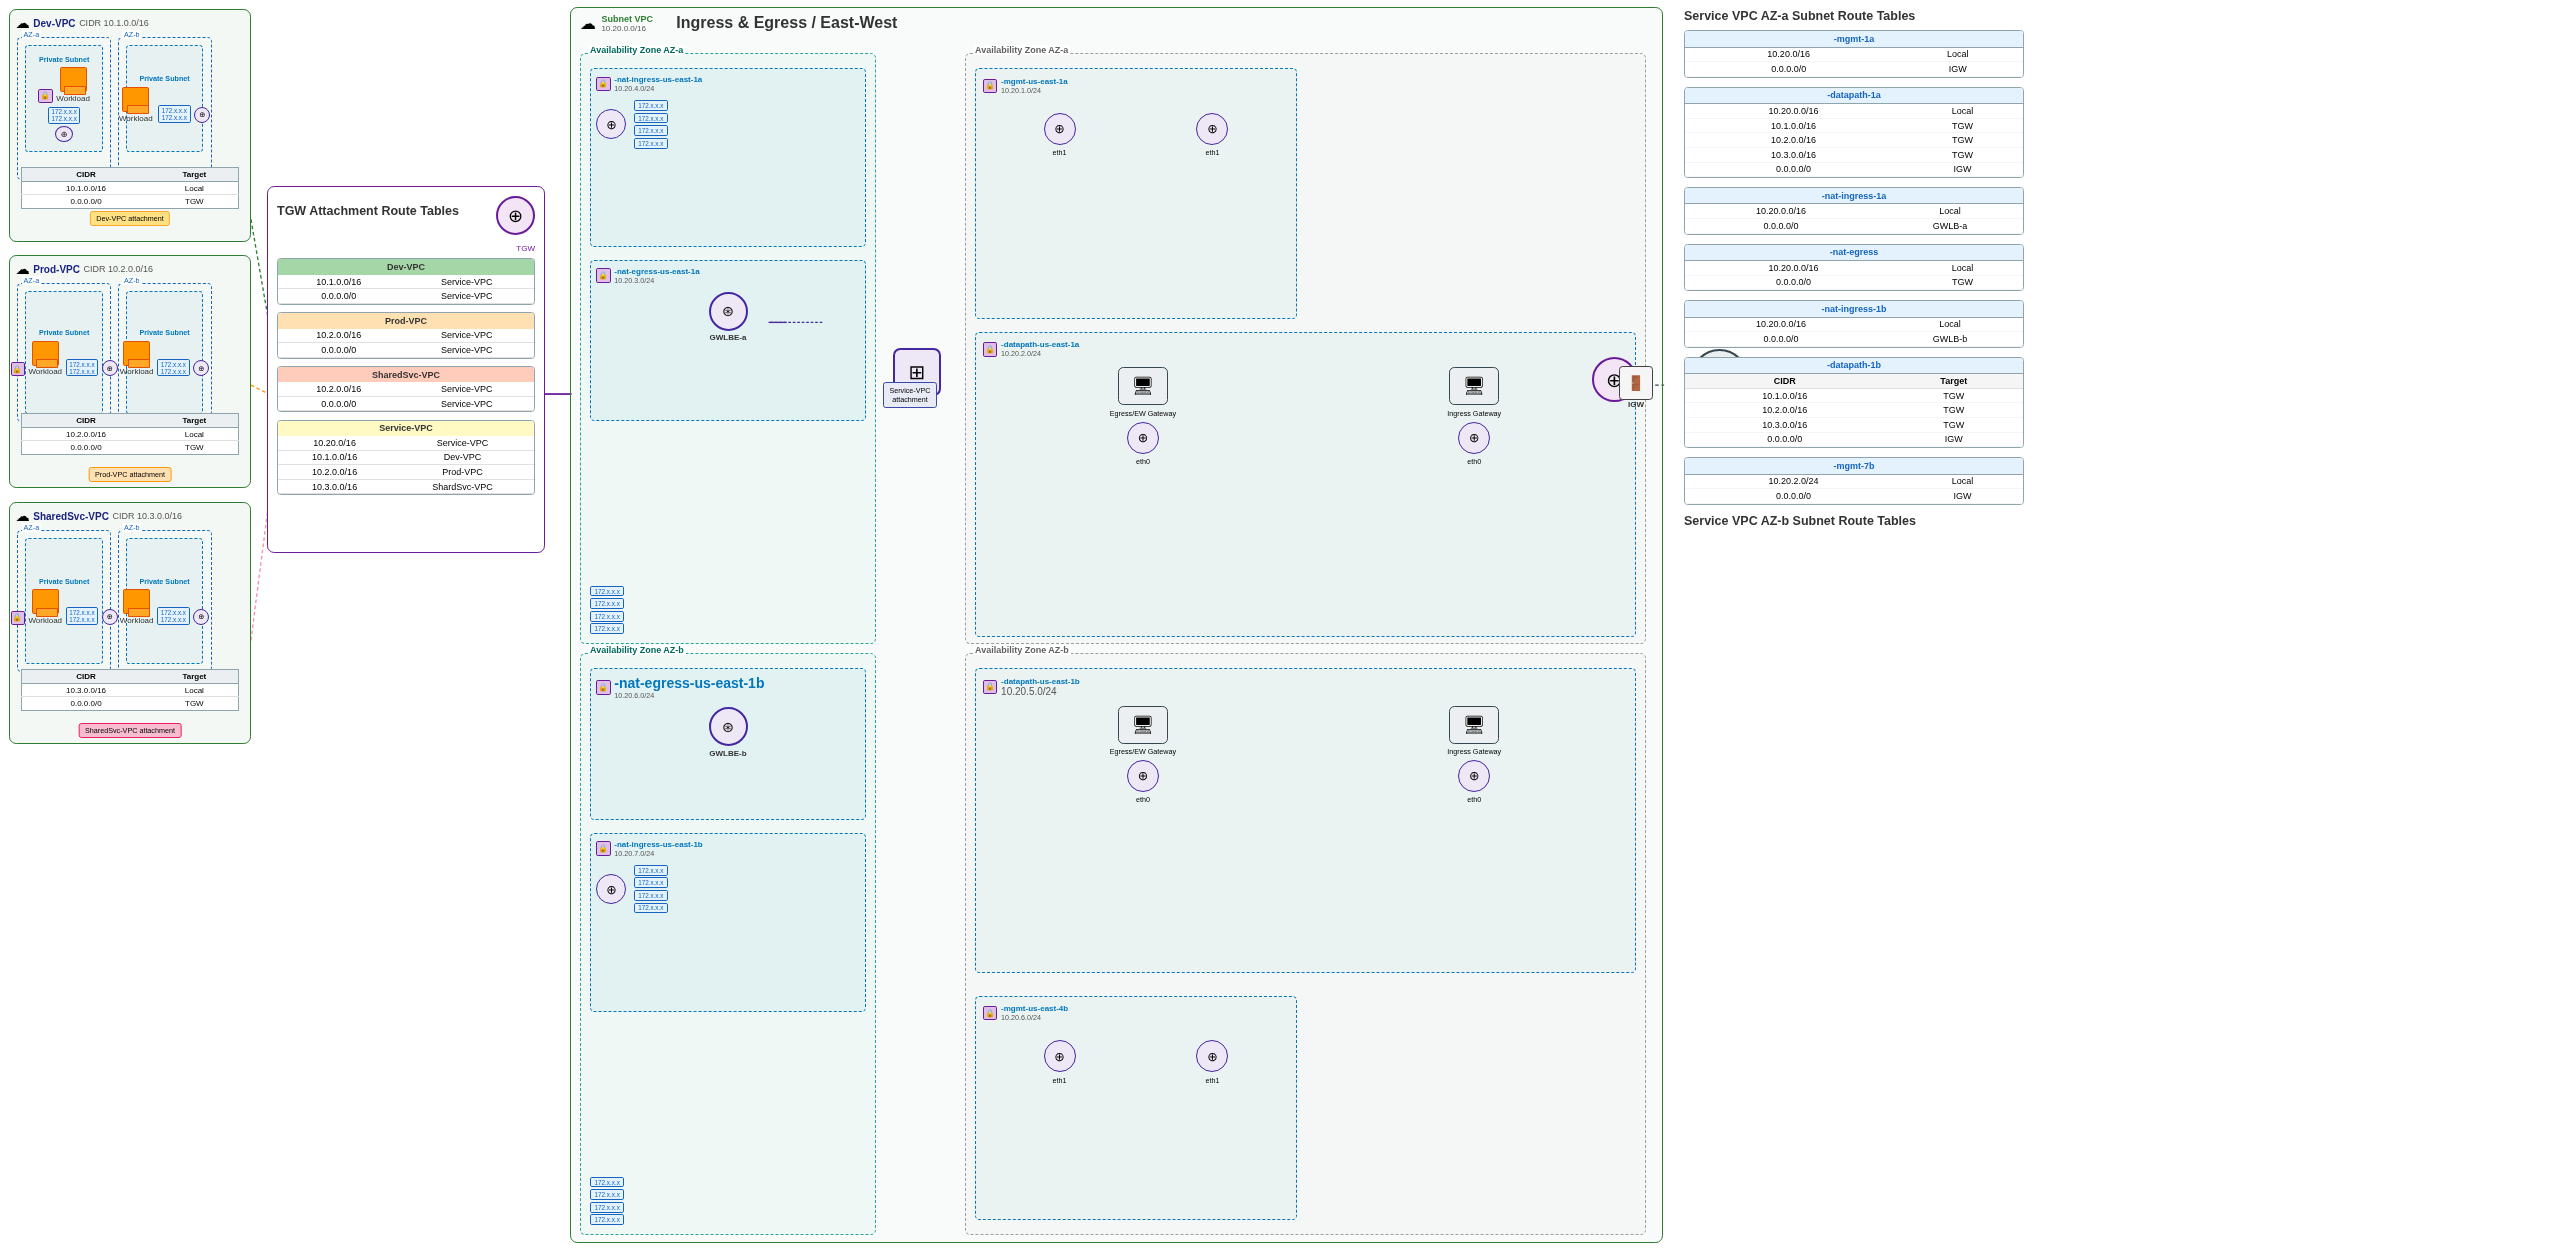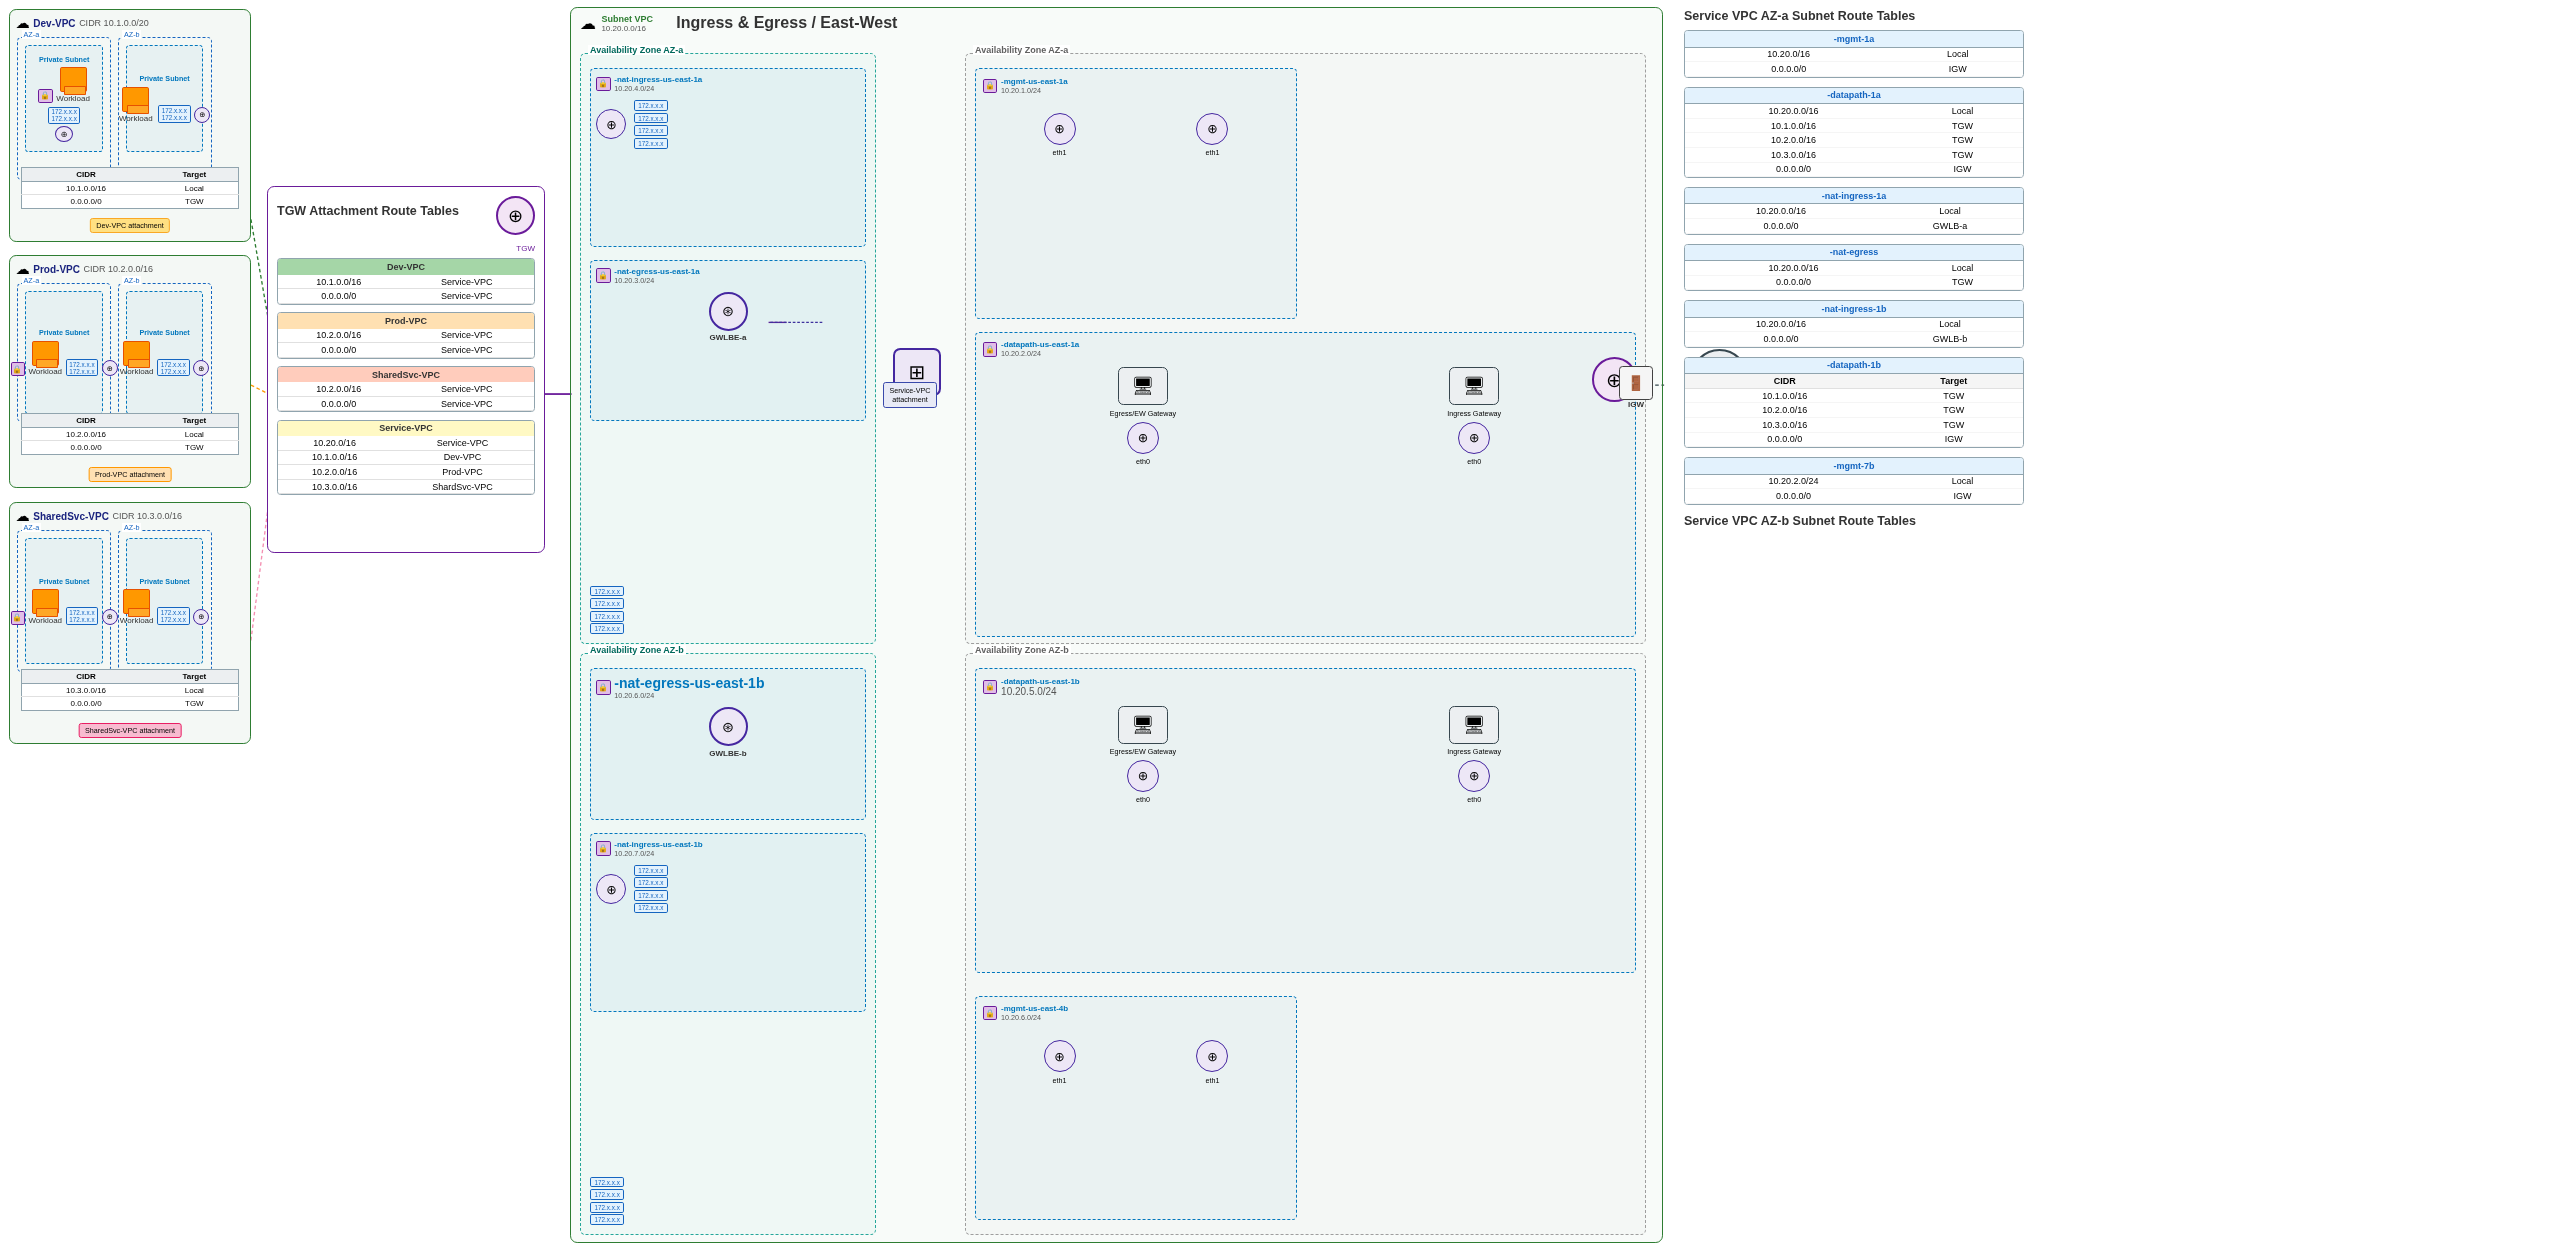--- a/index.html
+++ b/index.html
@@ -189,21 +189,21 @@
     <line x1="860" y1="360" x2="920" y2="360" stroke="#4527a0" stroke-width="1.5" stroke-dasharray="3,2"></line>
 
     <line x1="1820" y1="430" x2="1858" y2="430" stroke="#37474f" stroke-width="1.5" stroke-dasharray="4,3"></line>
     <line x1="1920" y1="430" x2="1958" y2="430" stroke="#37474f" stroke-width="1.5"></line>
   </svg>
 
   <div class="vpc-box dev-vpc">
     <div class="vpc-header">
       <span style="font-size:14.3px;margin-right:3.6px;">☁</span>
       <span class="vpc-label">Dev-VPC</span>
-      <span class="cidr-label">CIDR 10.1.0.0/20</span>
+      <span class="cidr-label">CIDR 10.1.0.0/16</span>
     </div>
     
     <div style="position:relative;display:inline-block;width:94px;height:143px;border:1.3px dashed #1565c0;border-radius:4.5px;margin:1.8px;vertical-align:top;">
       <span style="position:absolute;top:-8px;left:3.6px;font-size:7.2px;color:#1565c0;background:#fff;padding:0 1.8px;">AZ-a</span>
       <div style="position:absolute;top:7.2px;left:7.2px;right:7.2px;bottom:27px;border:0.9px dashed #0277bd;border-radius:3.6px;background:rgba(2,119,189,0.05);display:flex;flex-direction:column;align-items:center;justify-content:center;">
         <span style="font-size:7.2px;color:#0277bd;font-weight:bold;">Private Subnet</span>
         <div style="display:flex;align-items:flex-end;gap:3.6px;margin-top:3.6px;">
           <div style="width:14.3px;height:14.3px;border:1.3px solid #6a1b9a;border-radius:1.8px;background:#e1bee7;display:flex;align-items:center;justify-content:center;font-size:8px;">🔒</div>
           <div class="workload-el">
             <div class="workload-icon"></div>
@@ -247,21 +247,21 @@
               <td style="padding:1.8px 5.4px;border-bottom:0.9px solid #e0e0e0;text-align:center;">10.1.0.0/16</td>
               <td style="padding:1.8px 5.4px;border-bottom:0.9px solid #e0e0e0;text-align:center;">Local</td>
             </tr>
         <tr>
               <td style="padding:1.8px 5.4px;text-align:center;">0.0.0.0/0</td>
               <td style="padding:1.8px 5.4px;text-align:center;">TGW</td>
             </tr>
       </tbody>
         </table>
     </div>
-    <div style="position:absolute;bottom:8px;left:50%;transform:translateX(-50%);background:#ffe082;border:0.9px solid #f9a825;border-radius:2.7px;font-size:7.2px;padding:1.8px 5.4px;text-align:right;white-space:nowrap;">Dev-VPC attachment</div>
+    <div style="position:absolute;bottom:15px;left:50%;transform:translateX(-50%);background:#ffe082;border:0.9px solid #f9a825;border-radius:2.7px;font-size:7.2px;padding:1.8px 5.4px;text-align:right;white-space:nowrap;">Dev-VPC attachment</div>
   </div>
 
   <div class="vpc-box prod-vpc">
     <div class="vpc-header">
       <span style="font-size:14.3px;margin-right:3.6px;">☁</span>
       <span class="vpc-label">Prod-VPC</span>
       <span class="cidr-label">CIDR 10.2.0.0/16</span>
     </div>
     <div style="position:relative;display:inline-block;width:94px;height:139px;border:1.3px dashed #1565c0;border-radius:4.5px;margin:1.8px;vertical-align:top;">
       <span style="position:absolute;top:-8px;left:3.6px;font-size:7.2px;color:#1565c0;background:#fff;padding:0 1.8px;">AZ-a</span>

